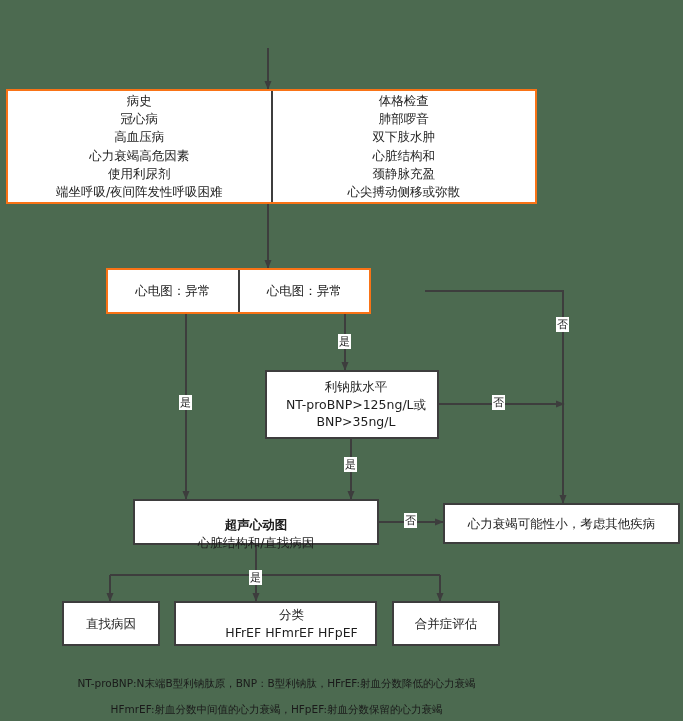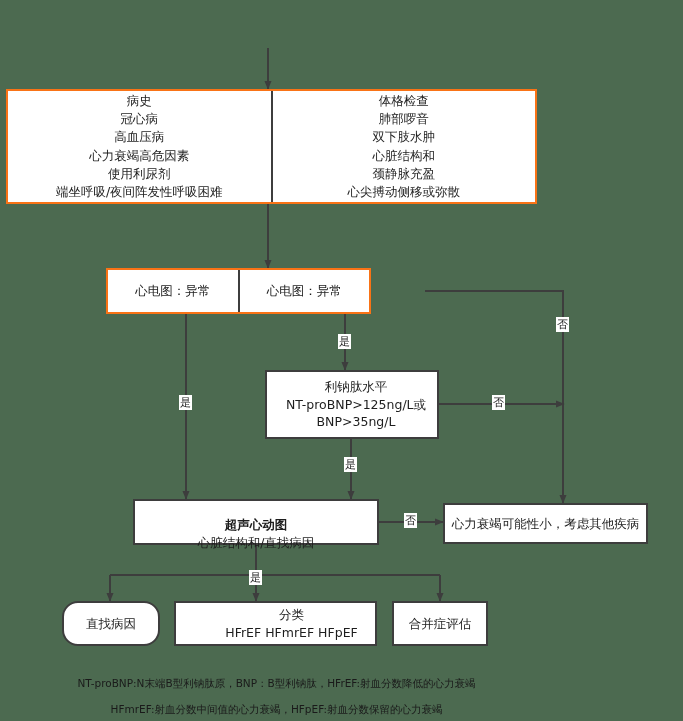--- a/index.html
+++ b/index.html
@@ -150,34 +150,34 @@
     <span class="ln">利钠肽水平</span>
     <span class="ln">NT-proBNP&gt;125ng/L或</span>
     <span class="ln">BNP&gt;35ng/L</span>
   </div>
 
   <div class="node" style="left:133px; top:499px; width:246px; height:46px;">
     <span class="ln bold">超声心动图</span>
     <span class="ln">心脏结构和/直找病因</span>
   </div>
 
-  <div class="node" style="left:443px; top:503px; width:205px; height:41px;">
+  <div class="node" style="left:443px; top:503px; width:237px; height:41px;">
     <span class="ln">心力衰竭可能性小，考虑其他疾病</span>
   </div>
 
-  <div class="node" style="left:62px; top:601px; width:98px; height:45px;border-radius:16px;">
+  <div class="node" style="left:62px; top:601px; width:98px; height:45px;">
     <span class="ln">直找病因</span>
   </div>
 
   <div class="node" style="left:174px; top:601px; width:203px; height:45px;padding-left:32px;">
     <span class="ln">分类</span>
     <span class="ln">HFrEF  HFmrEF  HFpEF</span>
   </div>
 
-  <div class="node" style="left:392px; top:601px; width:96px; height:45px;">
+  <div class="node" style="left:392px; top:601px; width:108px; height:45px;">
     <span class="ln">合并症评估</span>
   </div>
 
   <div class="edge-label" style="left:556px; top:317px;">否</div>
   <div class="edge-label" style="left:338px; top:334px;">是</div>
   <div class="edge-label" style="left:179px; top:395px;">是</div>
   <div class="edge-label" style="left:492px; top:395px;">否</div>
   <div class="edge-label" style="left:344px; top:457px;">是</div>
   <div class="edge-label" style="left:404px; top:513px;">否</div>
   <div class="edge-label" style="left:249px; top:570px;">是</div>

